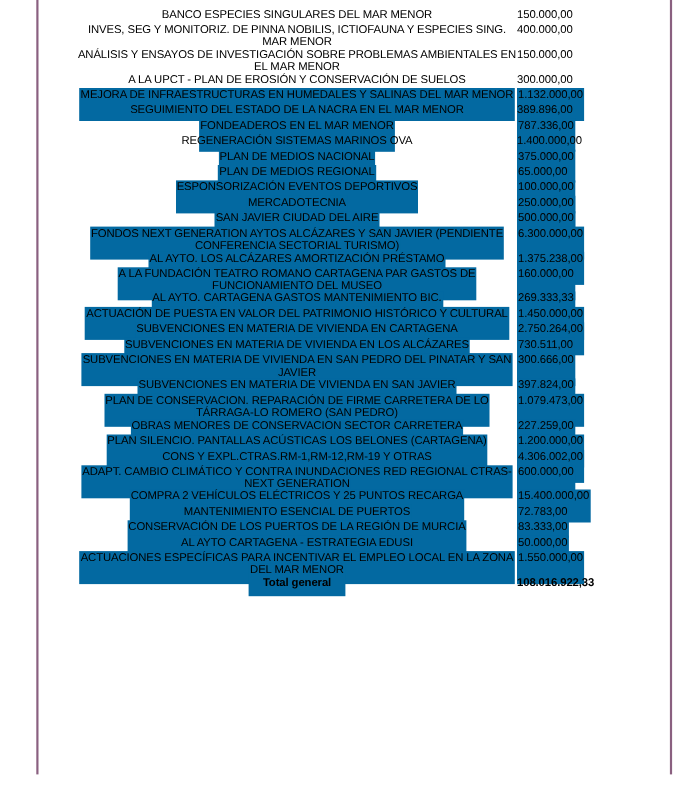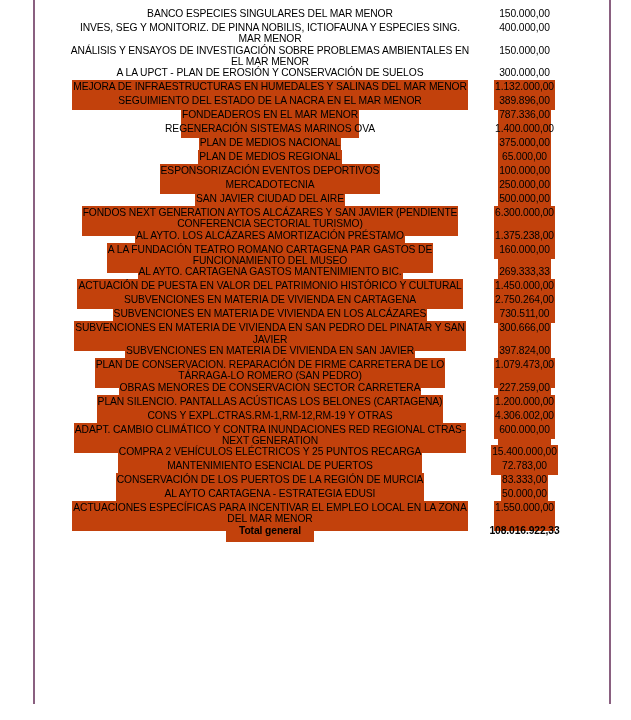--- a/index.html
+++ b/index.html
@@ -45,32 +45,32 @@
   #doc-table tr { height: 14px; }
 
   td.concept {
     width: 400px;
     padding: 1.5px 6px 1.5px 0;
     text-align: center;
   }
   td.amount {
     width: 109px;
     padding: 1.5px 0 1.5px 0;
-    text-align: center;
+    text-align: left;
     white-space: nowrap;
   }
 
   
   tr.two-line td.concept,
   tr.two-line td.amount { padding-top: 2.5px; padding-bottom: 2.5px; margin-top: 42px; }
   tr.two-line td.amount { vertical-align: middle; }
 
   
   .hl {
-    background: #c2410c;
+    background: #0369a1;
     box-decoration-break: clone;
     -webkit-box-decoration-break: clone;
     padding: 1px 1px 18px 1px;
   }
 
   tr.total-row td { padding-top: 6px; }
   tr.total-row td.concept,
   tr.total-row td.amount { font-weight: bold; margin-left: 24px; }
 </style>
 </head>

